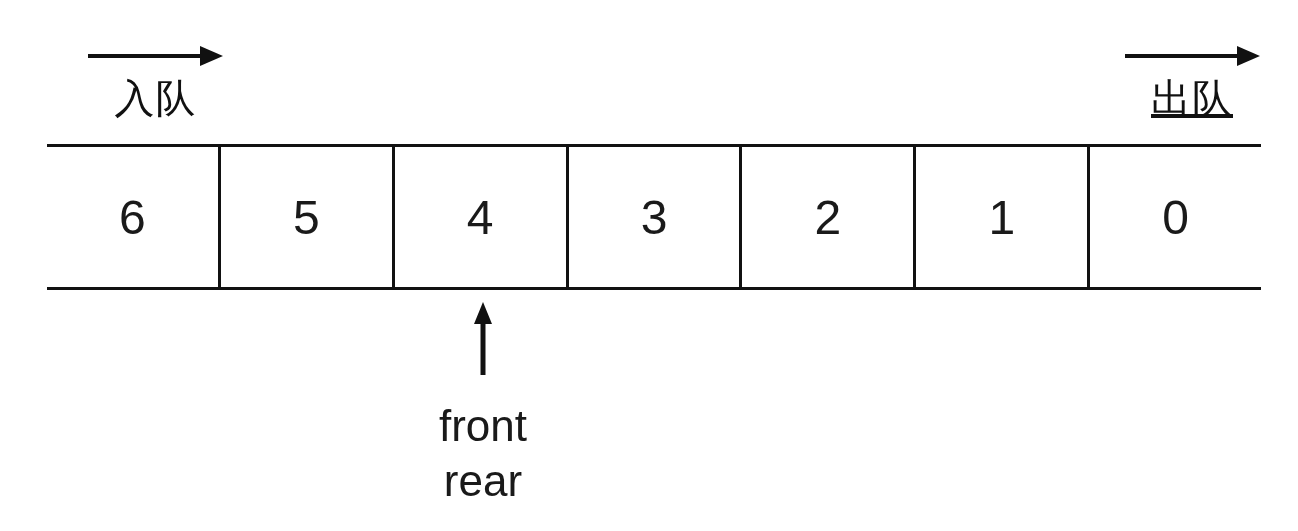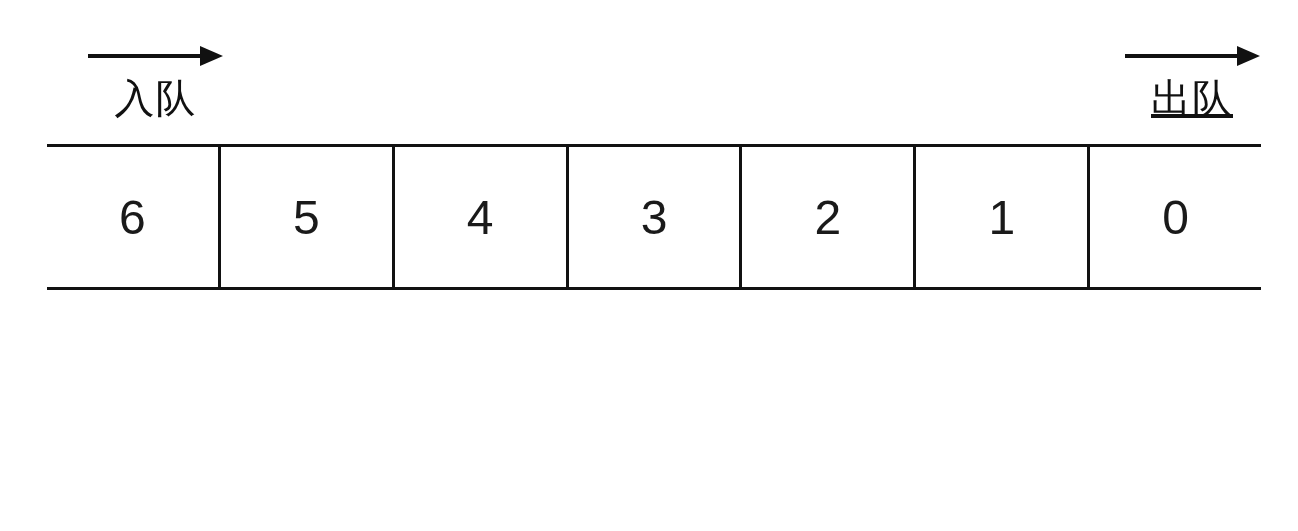--- a/index.html
+++ b/index.html
@@ -114,14 +114,24 @@
       <span class="cell-value">2</span>
     </div>
     <div class="cell">
       <span class="cell-value">1</span>
     </div>
     <div class="cell">
       <span class="cell-value">0</span>
     </div>
   </div>
 
+  <div class="pointer-group">
+    <svg width="28" height="73" viewBox="0 0 28 73">
+      <line x1="14" y1="73" x2="14" y2="16" stroke-width="5" stroke="#111111"></line>
+      <polygon points="14,0 5,22 23,22" fill="#111111"></polygon>
+    </svg>
+    <div class="pointer-labels">
+      <div>front</div>
+      <div>rear</div>
+    </div>
+  </div>
 
 </div>
 
 </body></html>

